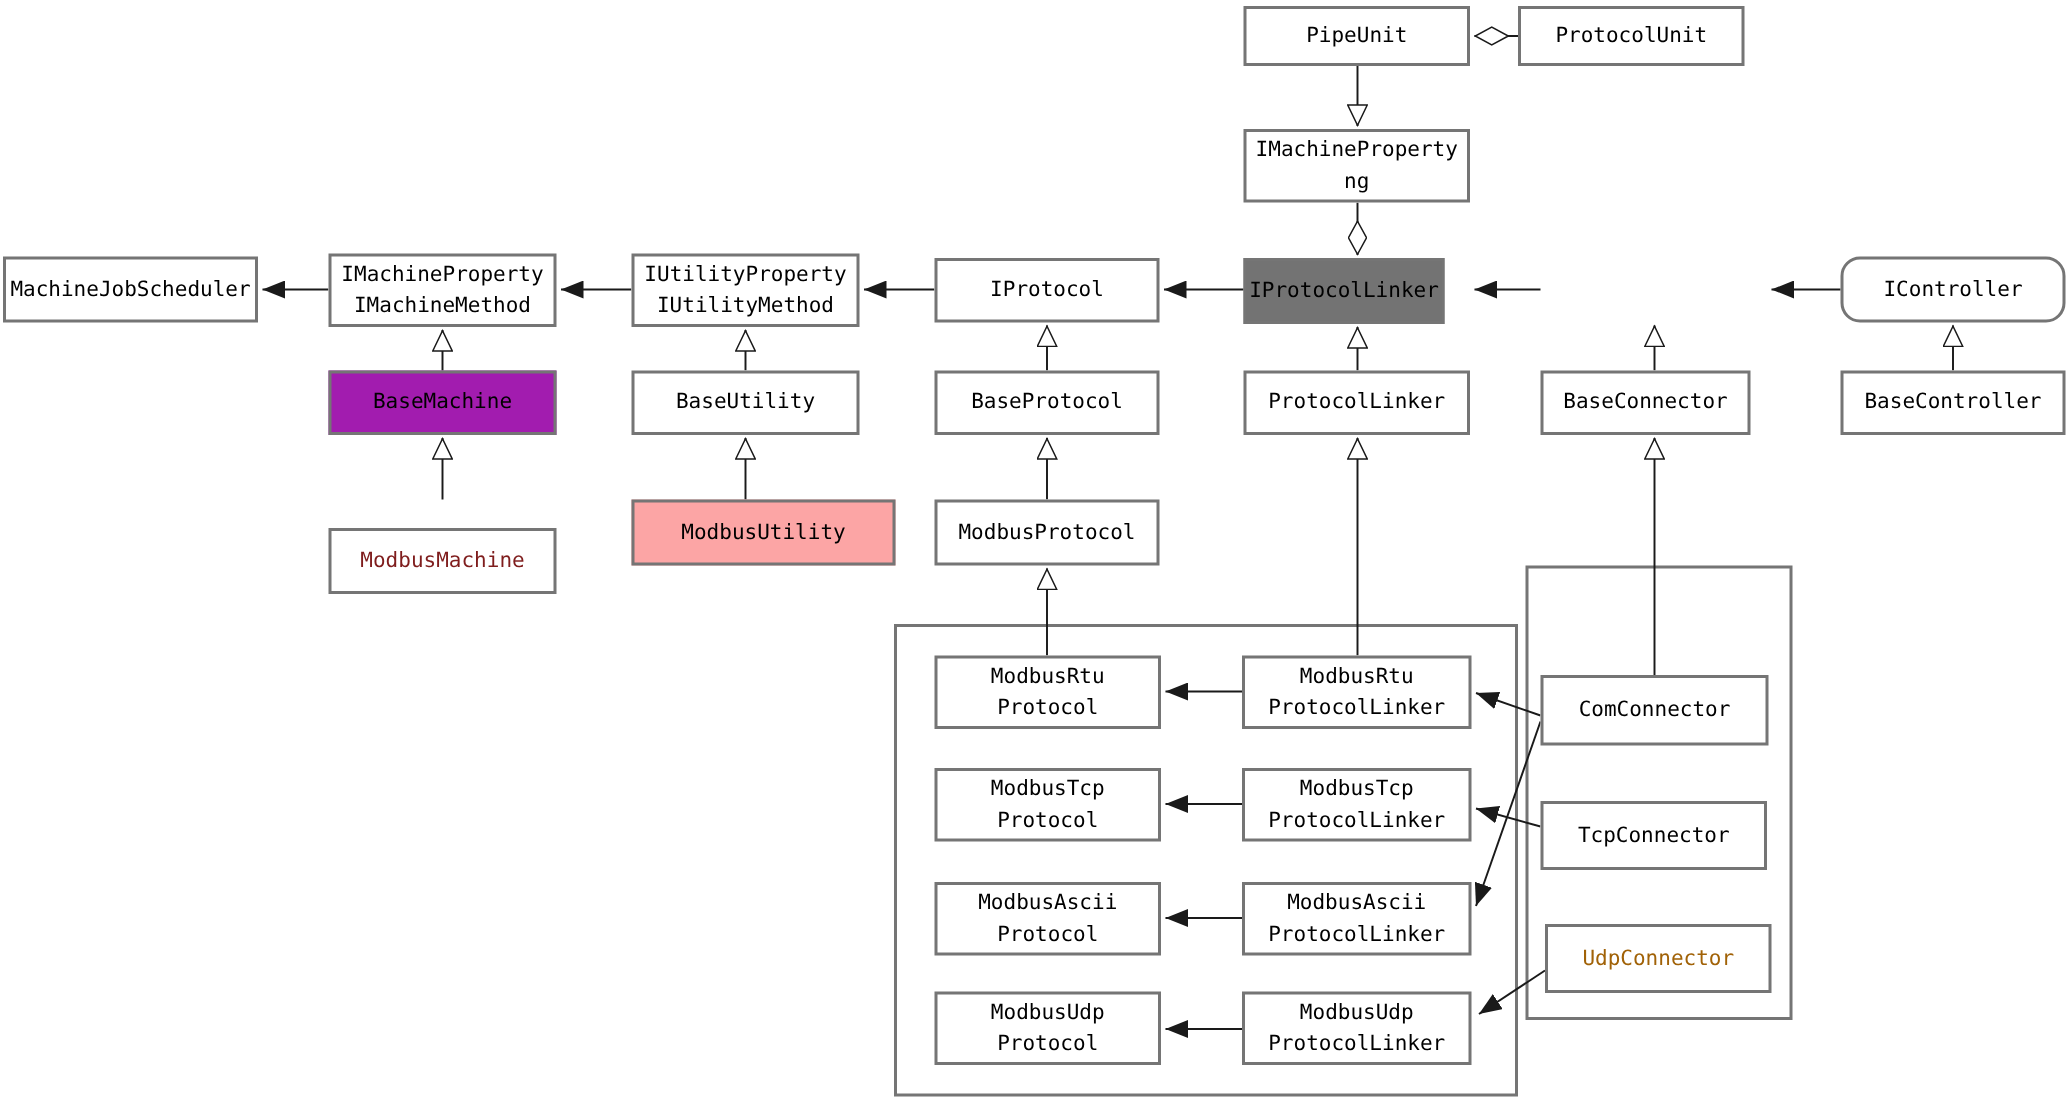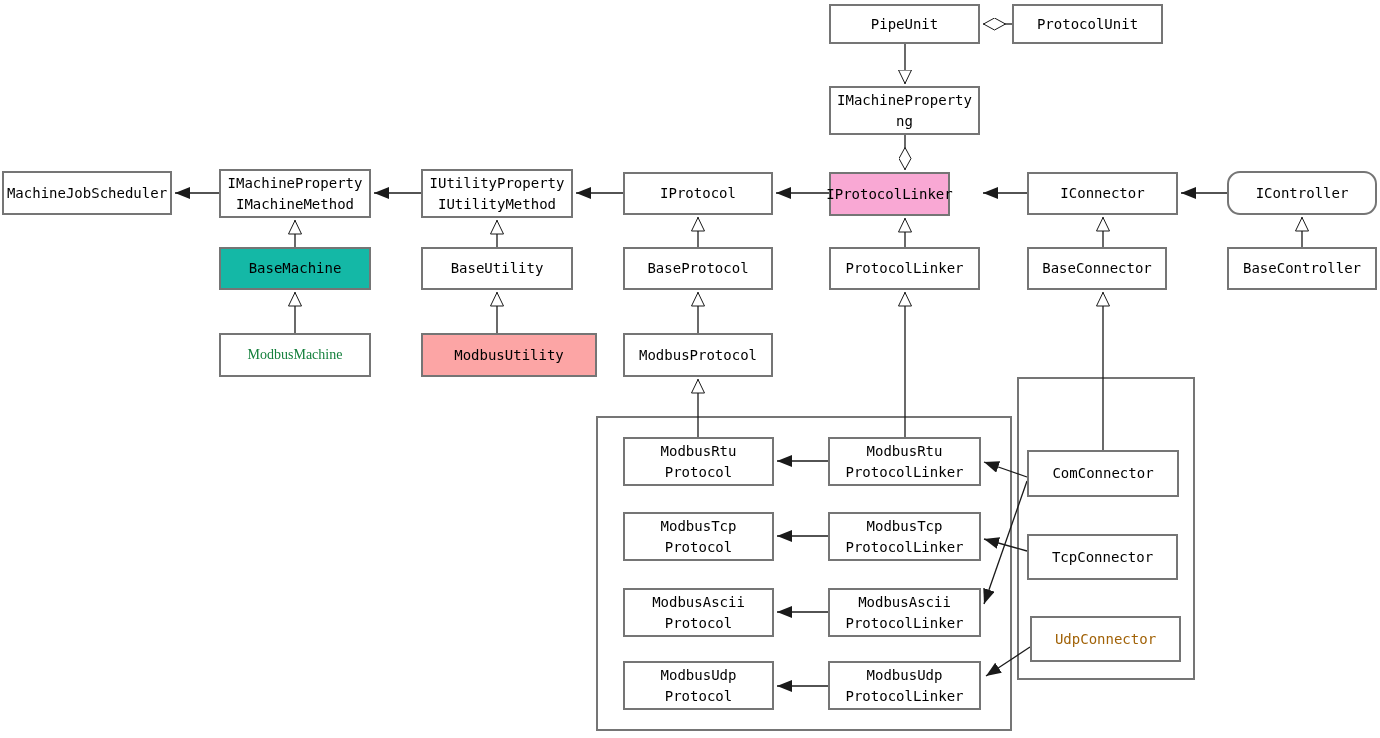--- a/index.html
+++ b/index.html
@@ -88,30 +88,29 @@
     <div class="node" style="left: 829px; top: 4px; width: 151px; height: 40px; border-color: rgb(117, 117, 117); background: rgb(255, 255, 255); color: rgb(0, 0, 0);"><span>PipeUnit</span></div>
     <div class="node" style="left: 1012px; top: 4px; width: 151px; height: 40px; border-color: rgb(117, 117, 117); background: rgb(255, 255, 255); color: rgb(0, 0, 0);"><span>ProtocolUnit</span></div>
     <div class="node" style="left: 829px; top: 86px; width: 151px; height: 49px; border-color: rgb(117, 117, 117); background: rgb(255, 255, 255); color: rgb(0, 0, 0);"><span>IMachineProperty
 ng</span></div>
     <div class="node" style="left: 2px; top: 171px; width: 170px; height: 44px; border-color: rgb(117, 117, 117); background: rgb(255, 255, 255); color: rgb(0, 0, 0);"><span>MachineJobScheduler</span></div>
     <div class="node" style="left: 219px; top: 169px; width: 152px; height: 49px; border-color: rgb(117, 117, 117); background: rgb(255, 255, 255); color: rgb(0, 0, 0);"><span>IMachineProperty
 IMachineMethod</span></div>
     <div class="node" style="left: 421px; top: 169px; width: 152px; height: 49px; border-color: rgb(117, 117, 117); background: rgb(255, 255, 255); color: rgb(0, 0, 0);"><span>IUtilityProperty
 IUtilityMethod</span></div>
     <div class="node" style="left: 623px; top: 172px; width: 150px; height: 43px; border-color: rgb(117, 117, 117); background: rgb(255, 255, 255); color: rgb(0, 0, 0);"><span>IProtocol</span></div>
-    <div class="node" style="left: 829px; top: 172px; width: 121px; height: 44px; border-color: rgb(117, 117, 117); background: #f9a8d4; color: rgb(0, 0, 0);"><span>IProtocolLinker</span></div>
-    <div class="node" style="left: 1027px; top: 172px; width: 151px; height: 43px; border-color: rgb(117, 117, 117); background: rgb(255, 255, 255); color: rgb(0, 0, 0);"><span>IConnector</span></div>
+    <div class="node" style="left: 829px; top: 172px; width: 134px; height: 44px; border-color: rgb(117, 117, 117); background: #737373; color: rgb(0, 0, 0);"><span>IProtocolLinker</span></div>
     <div class="node" style="left: 1227px; top: 171px; width: 150px; height: 44px; border-color: rgb(117, 117, 117); background: rgb(255, 255, 255); color: rgb(0, 0, 0); border-radius: 13px;"><span>IController</span></div>
-    <div class="node" style="left: 219px; top: 247px; width: 152px; height: 43px; border-color: rgb(117, 117, 117); background: #14b8a6; color: rgb(0, 0, 0);"><span>BaseMachine</span></div>
+    <div class="node" style="left: 219px; top: 247px; width: 152px; height: 43px; border-color: rgb(117, 117, 117); background: #a21caf; color: rgb(0, 0, 0);"><span>BaseMachine</span></div>
     <div class="node" style="left: 421px; top: 247px; width: 152px; height: 43px; border-color: rgb(117, 117, 117); background: rgb(255, 255, 255); color: rgb(0, 0, 0);"><span>BaseUtility</span></div>
     <div class="node" style="left: 623px; top: 247px; width: 150px; height: 43px; border-color: rgb(117, 117, 117); background: rgb(255, 255, 255); color: rgb(0, 0, 0);"><span>BaseProtocol</span></div>
     <div class="node" style="left: 829px; top: 247px; width: 151px; height: 43px; border-color: rgb(117, 117, 117); background: rgb(255, 255, 255); color: rgb(0, 0, 0);"><span>ProtocolLinker</span></div>
     <div class="node" style="left: 1027px; top: 247px; width: 140px; height: 43px; border-color: rgb(117, 117, 117); background: rgb(255, 255, 255); color: rgb(0, 0, 0);"><span>BaseConnector</span></div>
     <div class="node" style="left: 1227px; top: 247px; width: 150px; height: 43px; border-color: rgb(117, 117, 117); background: rgb(255, 255, 255); color: rgb(0, 0, 0);"><span>BaseController</span></div>
-    <div class="node" style="left: 219px; top: 333px; width: 152px; height: 44px; border-color: rgb(117, 117, 117); background: rgb(255, 255, 255); color: #15803d; font-family: Liberation Serif, serif;"><span>ModbusMachine</span></div>
+    <div class="node" style="left: 219px; top: 352px; width: 152px; height: 44px; border-color: rgb(117, 117, 117); background: rgb(255, 255, 255); color: #7f1d1d;"><span>ModbusMachine</span></div>
     <div class="node" style="left: 421px; top: 333px; width: 176px; height: 44px; border-color: rgb(117, 117, 117); background: #fca5a5; color: rgb(0, 0, 0);"><span>ModbusUtility</span></div>
     <div class="node" style="left: 623px; top: 333px; width: 150px; height: 44px; border-color: rgb(117, 117, 117); background: rgb(255, 255, 255); color: rgb(0, 0, 0);"><span>ModbusProtocol</span></div>
     <div class="node" style="left: 623px; top: 437px; width: 151px; height: 49px; border-color: rgb(117, 117, 117); background: rgb(255, 255, 255); color: rgb(0, 0, 0);"><span>ModbusRtu
 Protocol</span></div>
     <div class="node" style="left: 828px; top: 437px; width: 153px; height: 49px; border-color: rgb(117, 117, 117); background: rgb(255, 255, 255); color: rgb(0, 0, 0);"><span>ModbusRtu
 ProtocolLinker</span></div>
     <div class="node" style="left: 623px; top: 512px; width: 151px; height: 49px; border-color: rgb(117, 117, 117); background: rgb(255, 255, 255); color: rgb(0, 0, 0);"><span>ModbusTcp
 Protocol</span></div>
     <div class="node" style="left: 828px; top: 512px; width: 153px; height: 49px; border-color: rgb(117, 117, 117); background: rgb(255, 255, 255); color: rgb(0, 0, 0);"><span>ModbusTcp
 ProtocolLinker</span></div>

